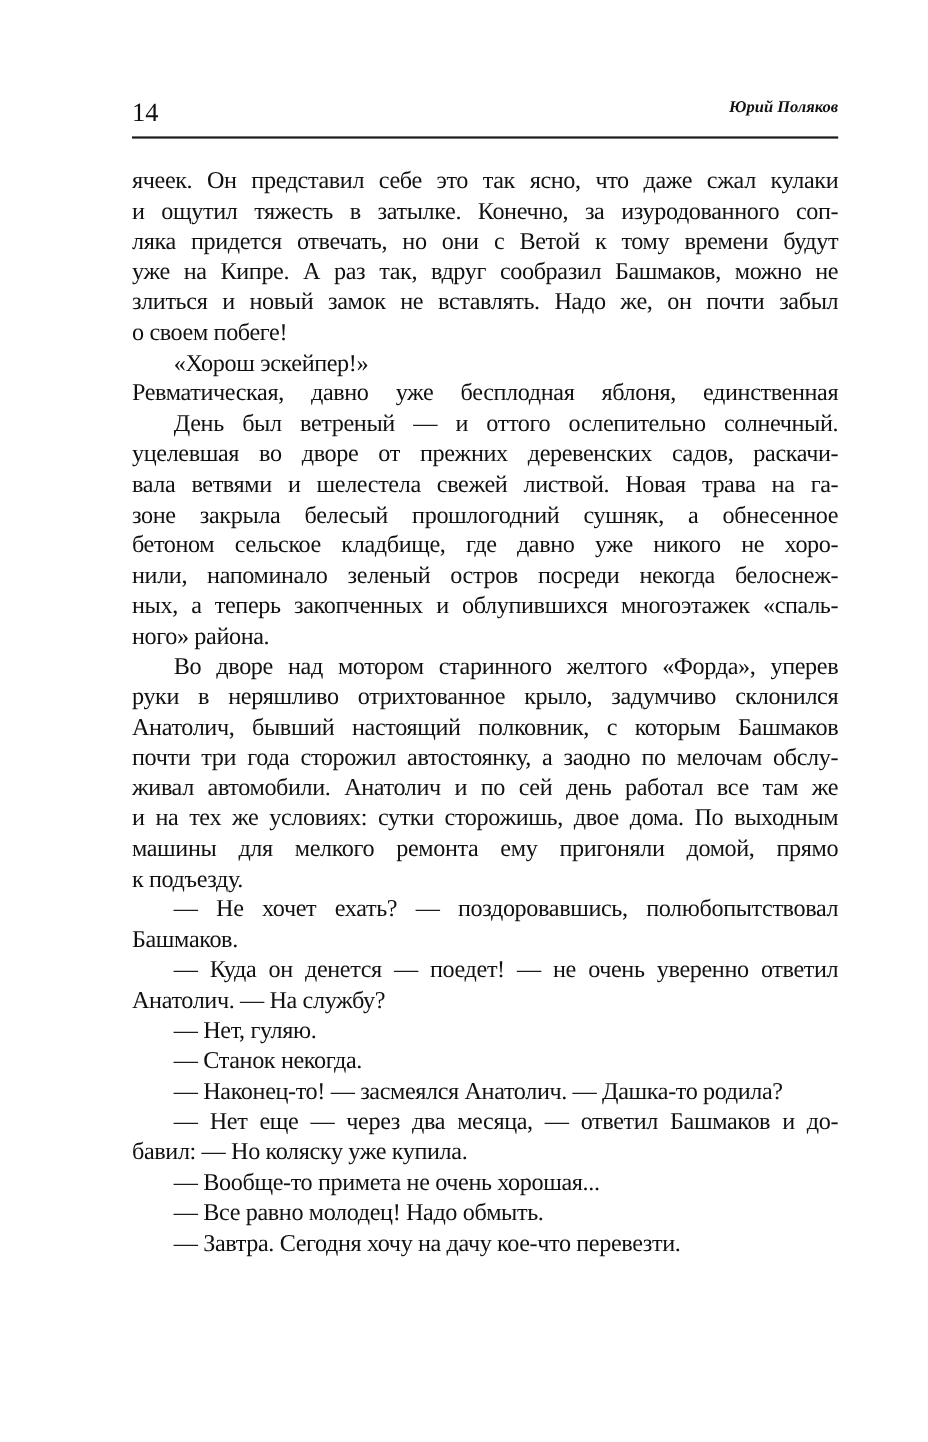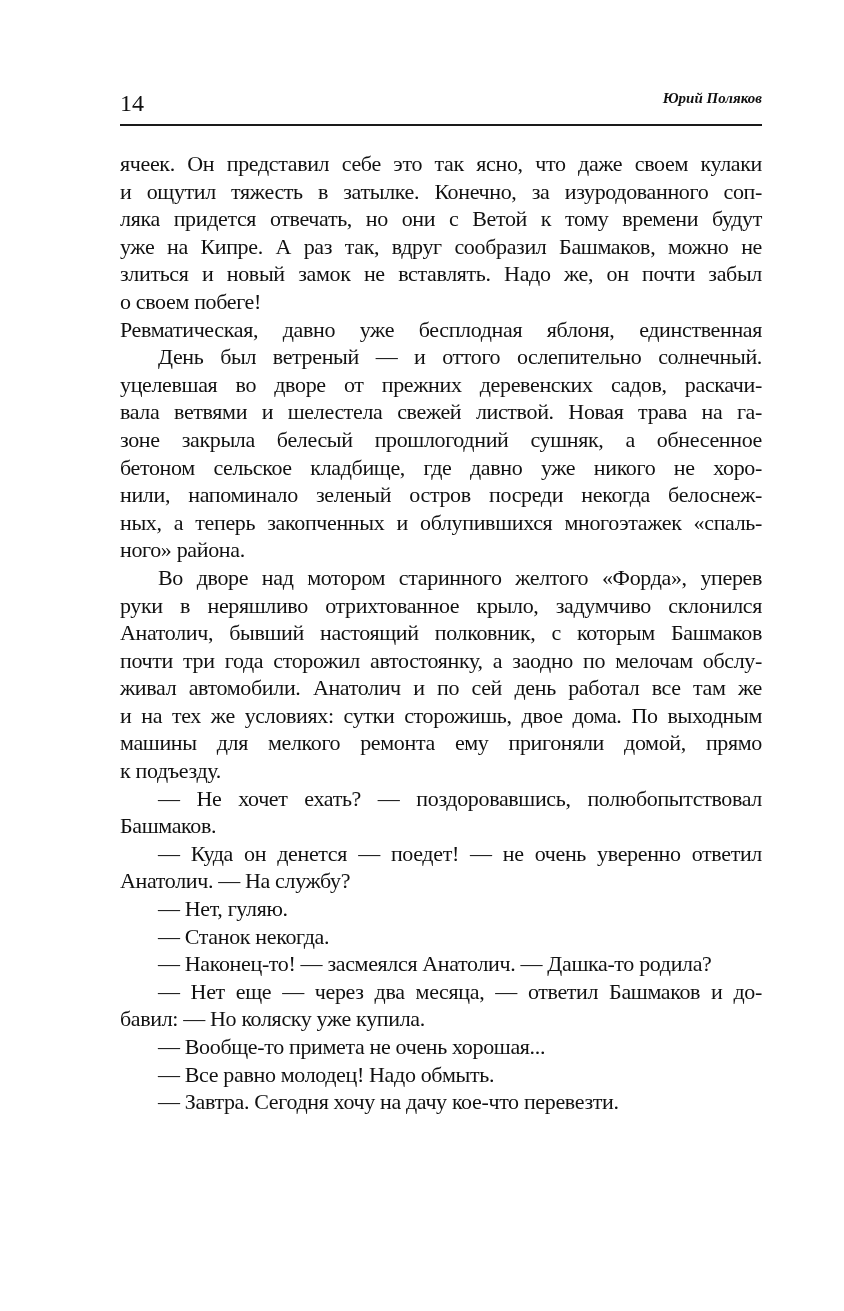--- a/index.html
+++ b/index.html
@@ -64,26 +64,29 @@
 </head>
 <body>
 
 <div class="page">
   <div class="header">
     <span class="page-number">14</span>
     <span class="running-head">Юрий Поляков</span>
   </div>
   <div class="body-text" id="text-body">
       <div class="paragraph">
-        <div class="line">ячеек. Он представил себе это так ясно, что даже своем кулаки</div>
+        <div class="line">ячеек. Он представил себе это так ясно, что даже сжал кулаки</div>
         <div class="line">и ощутил тяжесть в затылке. Конечно, за изуродованного соп-</div>
         <div class="line">ляка придется отвечать, но они с Ветой к тому времени будут</div>
         <div class="line">уже на Кипре. А раз так, вдруг сообразил Башмаков, можно не</div>
         <div class="line">злиться и новый замок не вставлять. Надо же, он почти забыл</div>
         <div class="line last">о своем побеге!</div>
+      </div>
+      <div class="paragraph">
+        <div class="line indent last">«Хорош эскейпер!»</div>
       </div>
       <div class="paragraph">
         <div class="line">Ревматическая, давно уже бесплодная яблоня, единственная</div>
         <div class="line indent">День был ветреный — и оттого ослепительно солнечный.</div>
         <div class="line">уцелевшая во дворе от прежних деревенских садов, раскачи-</div>
         <div class="line">вала ветвями и шелестела свежей листвой. Новая трава на га-</div>
         <div class="line">зоне закрыла белесый прошлогодний сушняк, а обнесенное</div>
         <div class="line">бетоном сельское кладбище, где давно уже никого не хоро-</div>
         <div class="line">нили, напоминало зеленый остров посреди некогда белоснеж-</div>
         <div class="line">ных, а теперь закопченных и облупившихся многоэтажек «спаль-</div>

